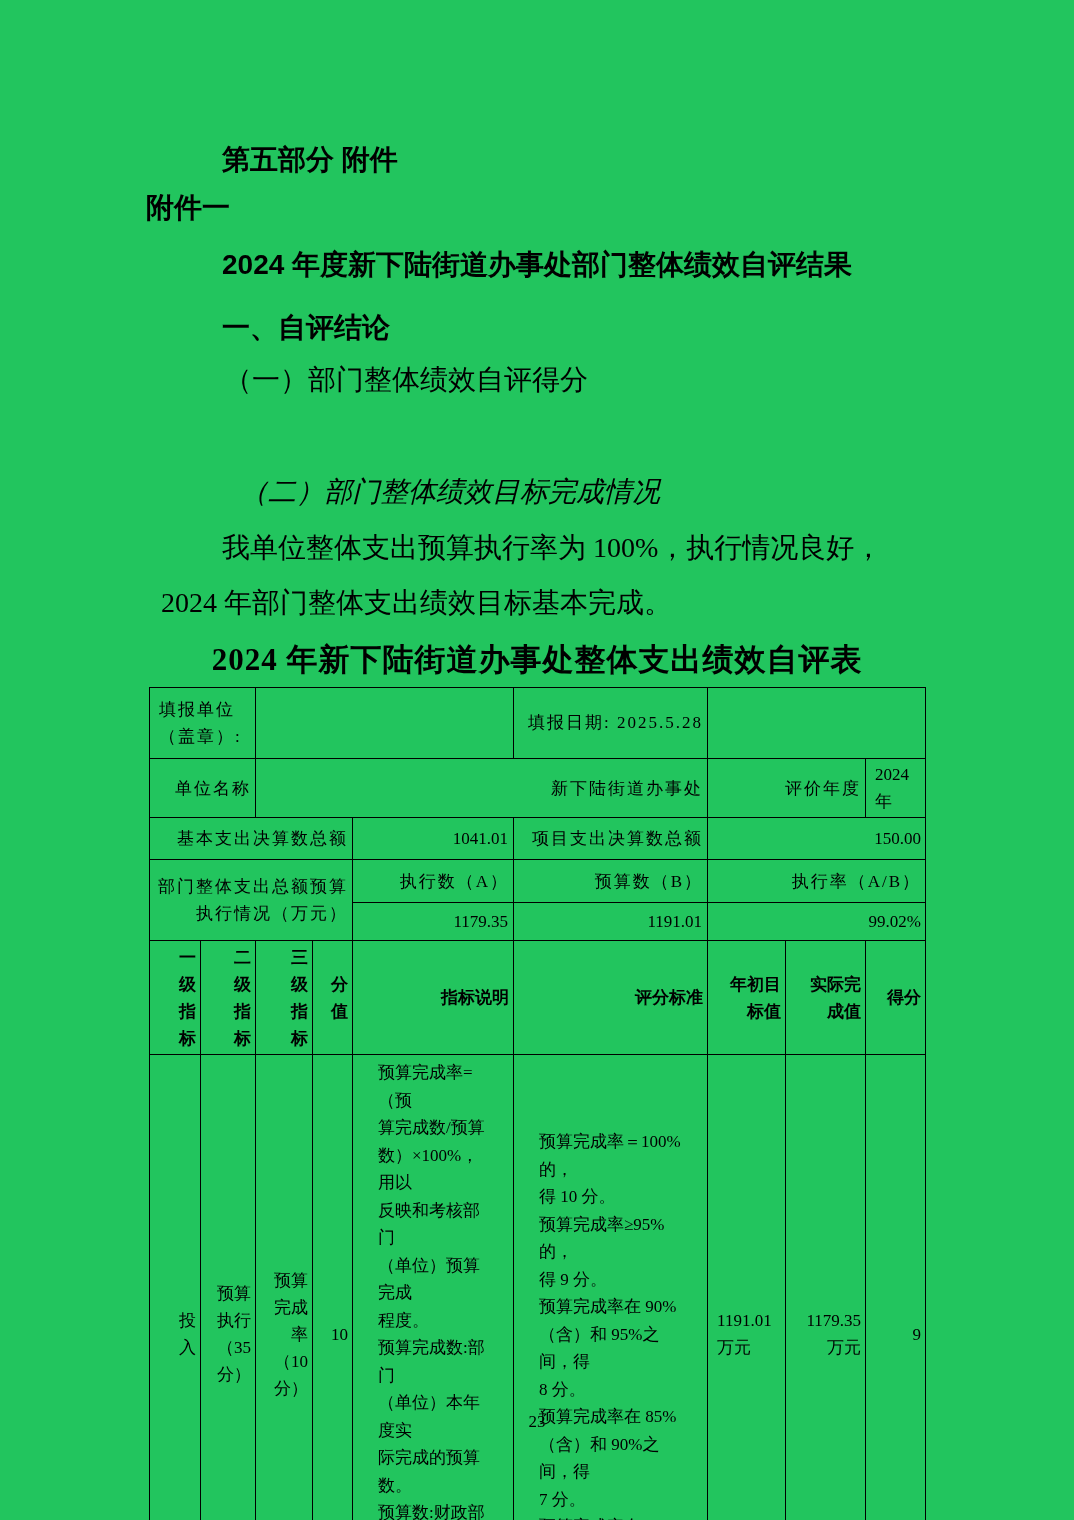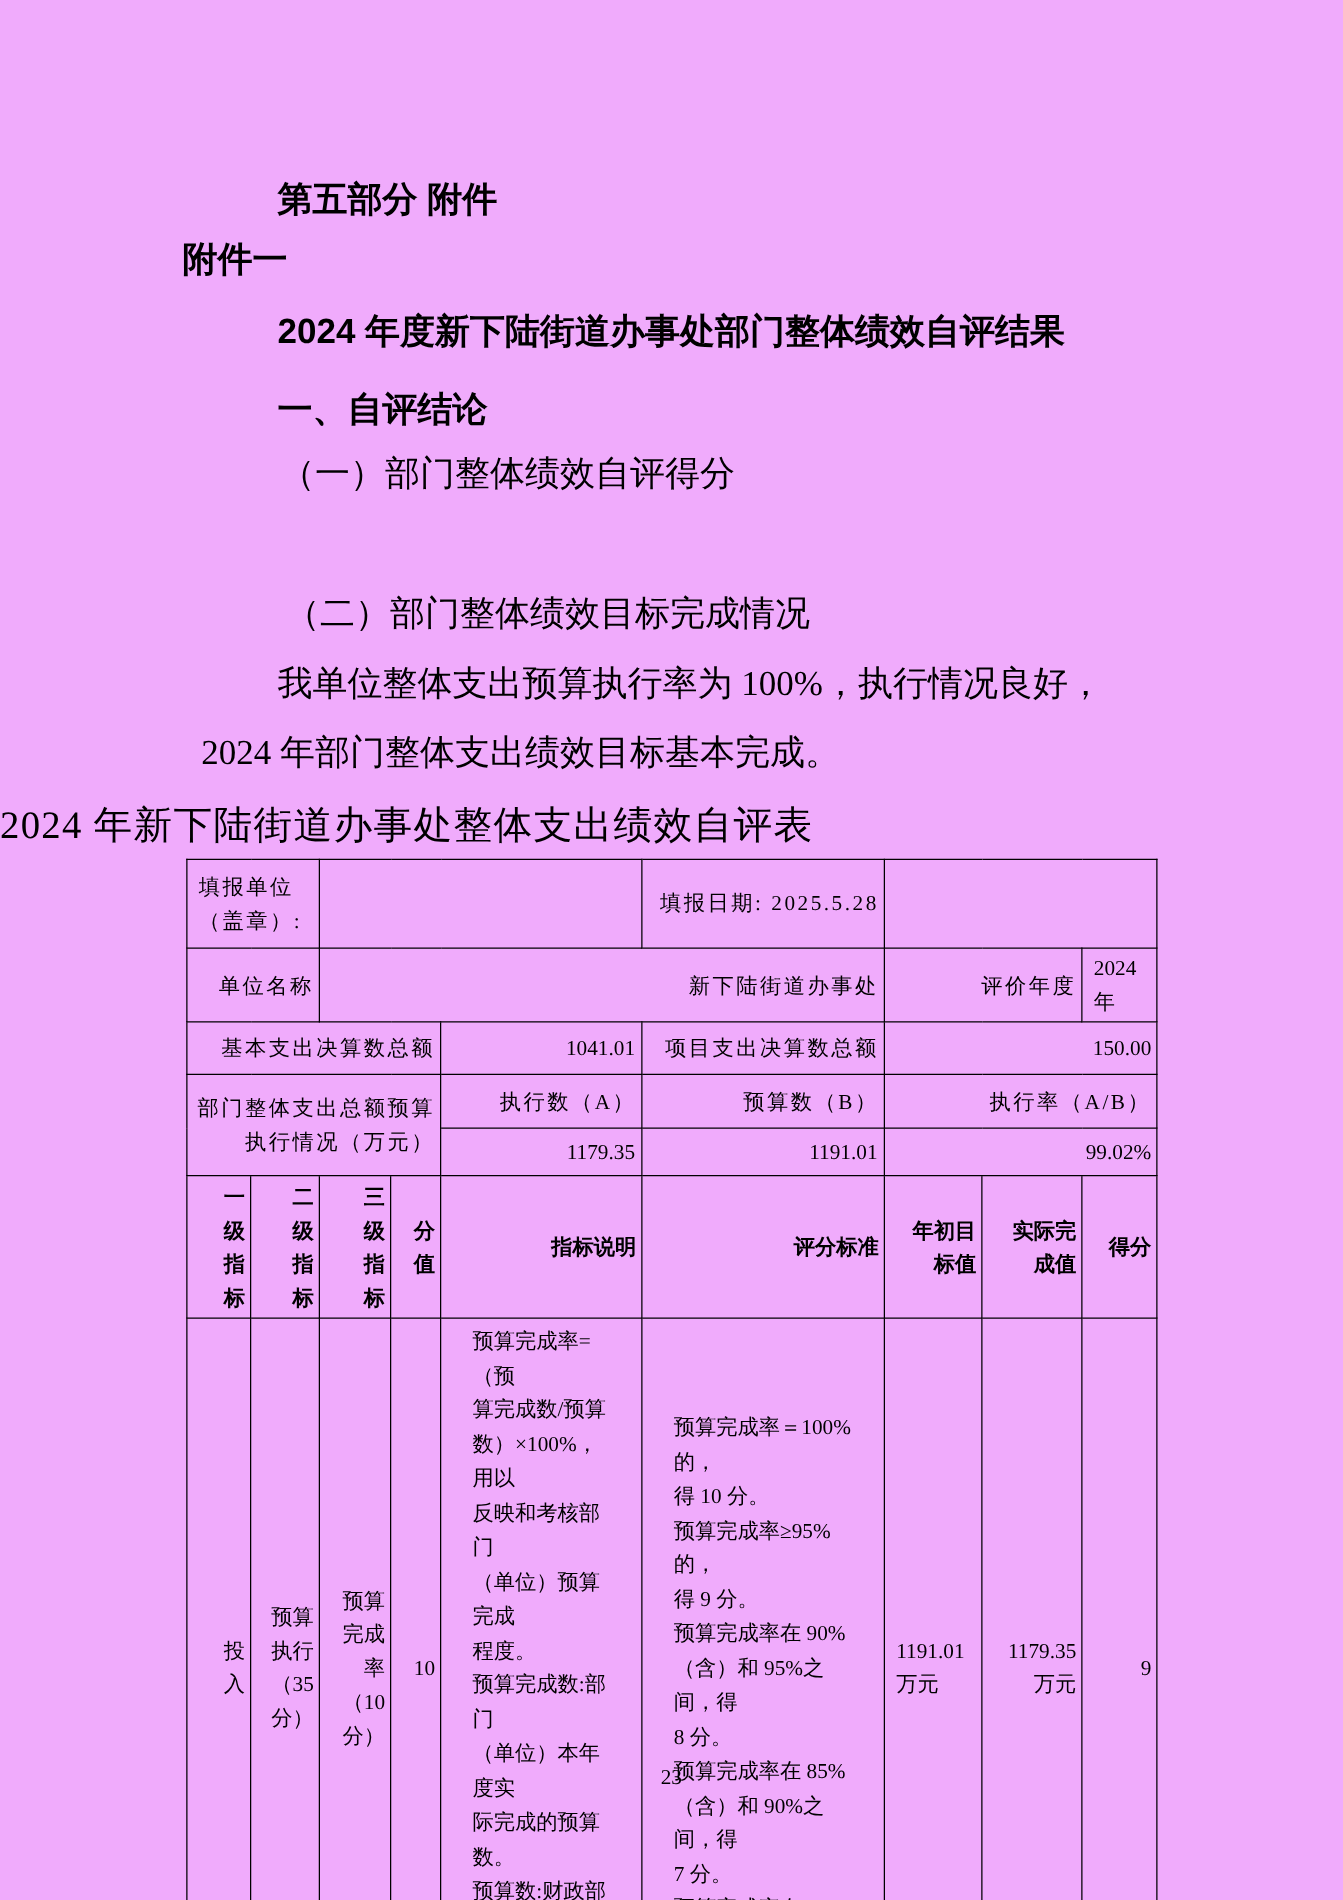--- a/index.html
+++ b/index.html
@@ -1,21 +1,21 @@
 <!DOCTYPE html>
 <html><head>
 <meta charset="utf-8">
 <style>
   * { margin: 0; padding: 0; box-sizing: border-box; }
   html, body { background: #ffffff; }
   .page {
     position: relative;
     width: 1074px;
     height: 1520px;
-    background: #f0abfc;
+    background: #22c55e;
     color: #000000;
     font-family: "Liberation Serif", "DejaVu Serif", serif;
     overflow: hidden;
   }
   .line {
     position: absolute;
     white-space: nowrap;
     line-height: 34px;
     font-size: 28px;
   }
@@ -24,23 +24,23 @@
     font-weight: bold;
   }
   .kai {
     font-family: "Liberation Serif", "DejaVu Serif", serif;
     font-weight: normal;
   }
   .tbl-title {
     position: absolute;
     left: 0; right: 0;
     top: 639px;
-    text-align: left;
+    text-align: center;
     font-size: 31px;
-    font-weight: normal;
+    font-weight: bold;
     font-family: "Liberation Serif", "DejaVu Serif", serif;
     letter-spacing: 1px;
   }
   table.perf {
     position: absolute;
     left: 149px;
     top: 687px;
     width: 776px;
     border-collapse: collapse;
     table-layout: fixed;
@@ -93,21 +93,21 @@
 
   <div class="line hei" style="left:146px; top:191px;">附件一</div>
 
   <div class="line hei" style="left:222px; top:248px;">2024 年度新下陆街道办事处部门整体绩效自评结果</div>
 
   <div class="line hei" style="left:222px; top:311px;">一、自评结论</div>
 
   <div class="line kai" style="left:224px; top:363px;">（一）部门整体绩效自评得分</div>
 
 
-  <div class="line kai" style="left:228px; top:475px;">（二）部门整体绩效目标完成情况</div>
+  <div class="line kai" style="left:240px; top:475px;font-style:italic;">（二）部门整体绩效目标完成情况</div>
 
   <div class="line kai" style="left:222px; top:531px;">我单位整体支出预算执行率为 100%，执行情况良好，</div>
 
   <div class="line kai" style="left:161px; top:586px;">2024 年部门整体支出绩效目标基本完成。</div>
 
   <div class="tbl-title">2024 年新下陆街道办事处整体支出绩效自评表</div>
 
   <table class="perf">
     <colgroup>
       <col style="width:51px">

